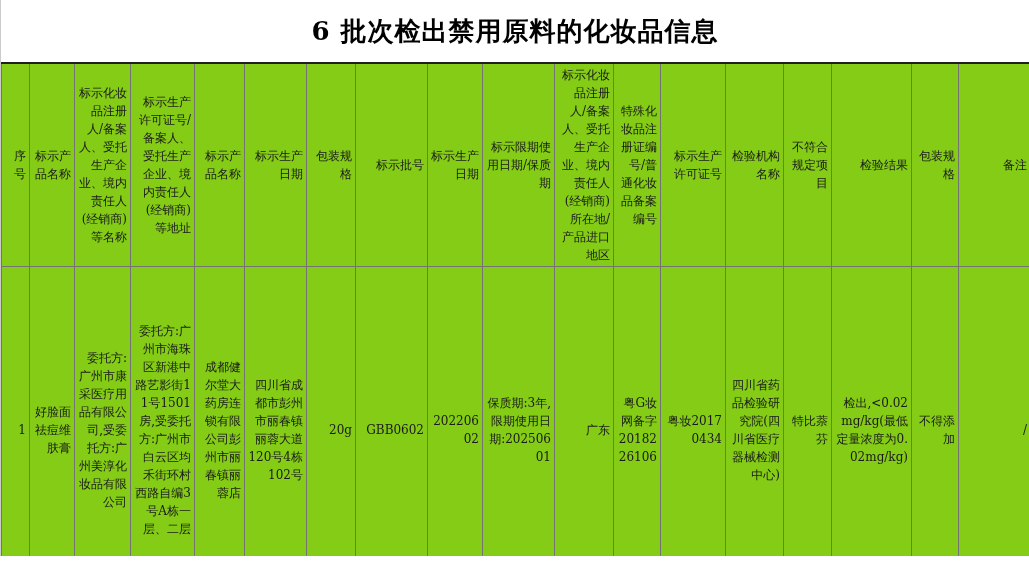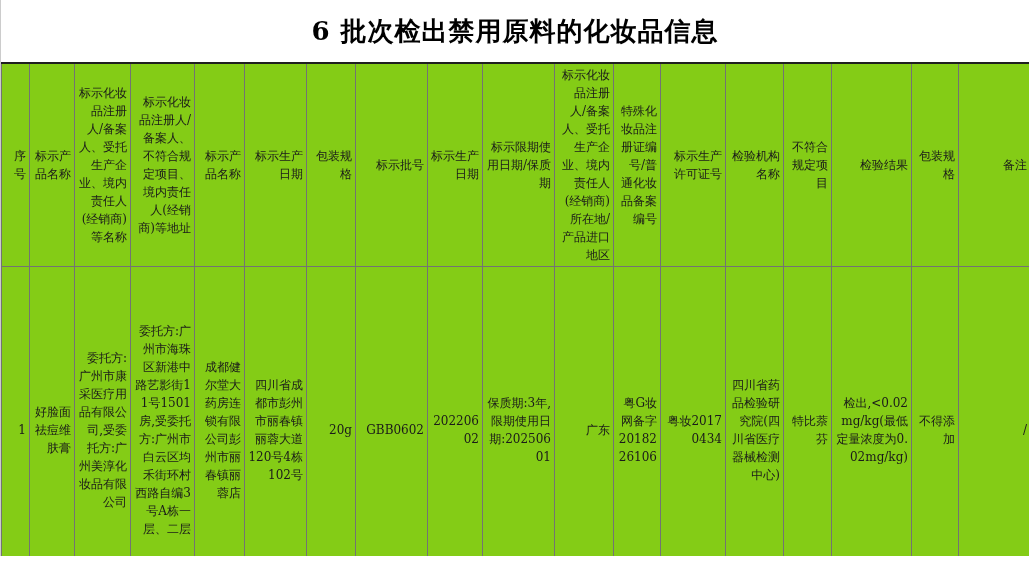--- a/index.html
+++ b/index.html
@@ -74,21 +74,21 @@
         <col style="width:48px">
       <col style="width:80px">
         <col style="width:47px">
         <col style="width:72px">
     </colgroup>
     <tbody>
       <tr class="header-row">
         <th>序号</th>
         <th>标示产品名称</th>
         <th>标示化妆品注册人/备案人、受托生产企业、境内责任人(经销商)等名称</th>
-        <th>标示化妆品注册人/备案人、不符合规定项目、境内责任人(经销商)等地址</th>
+        <th>标示生产许可证号/备案人、受托生产企业、境内责任人(经销商)等地址</th>
         <th>标示产品名称</th>
         <th>标示生产日期</th>
         <th>包装规格</th>
         <th>标示批号</th>
         <th>标示生产日期</th>
         <th>标示限期使用日期/保质期</th>
         <th>标示化妆品注册人/备案人、受托生产企业、境内责任人(经销商)所在地/产品进口地区</th>
         <th>特殊化妆品注册证编号/普通化妆品备案编号</th>
         <th>标示生产许可证号</th>
         <th>检验机构名称</th>

